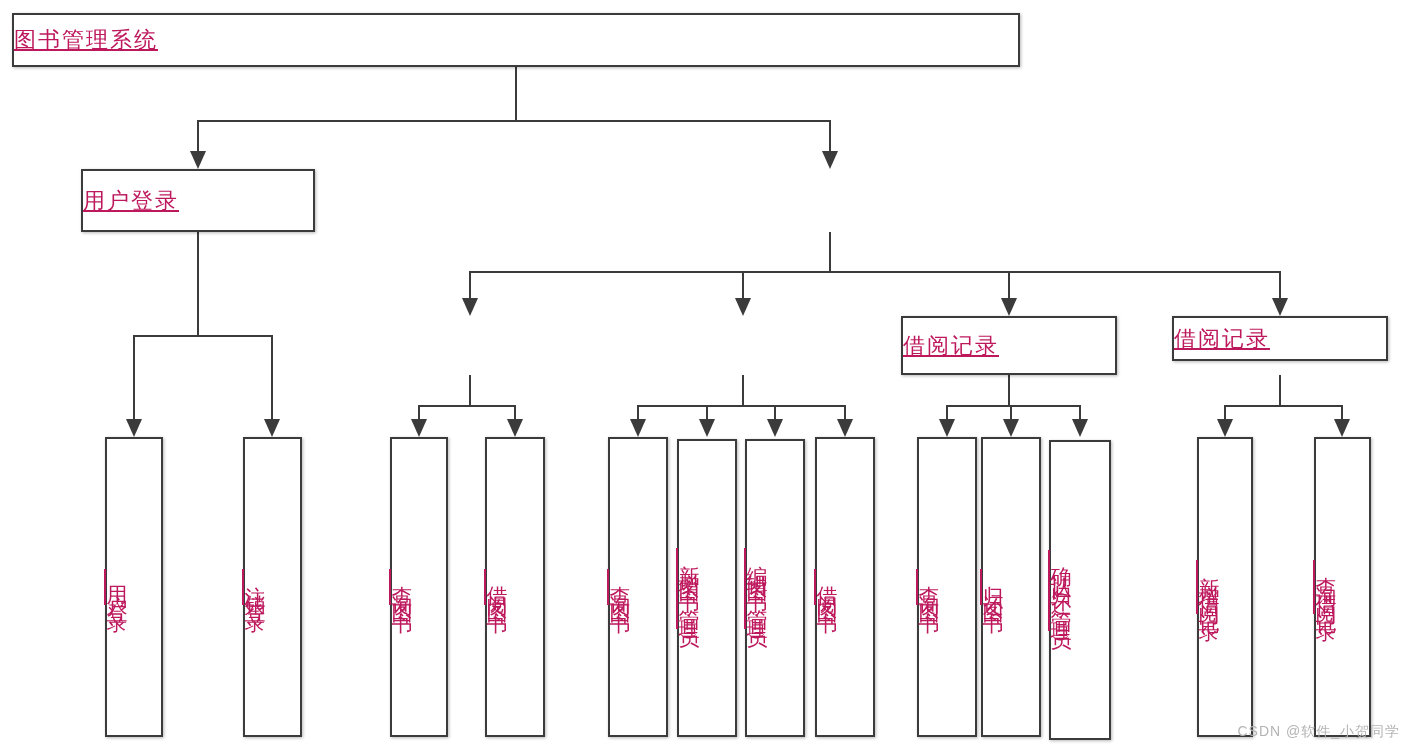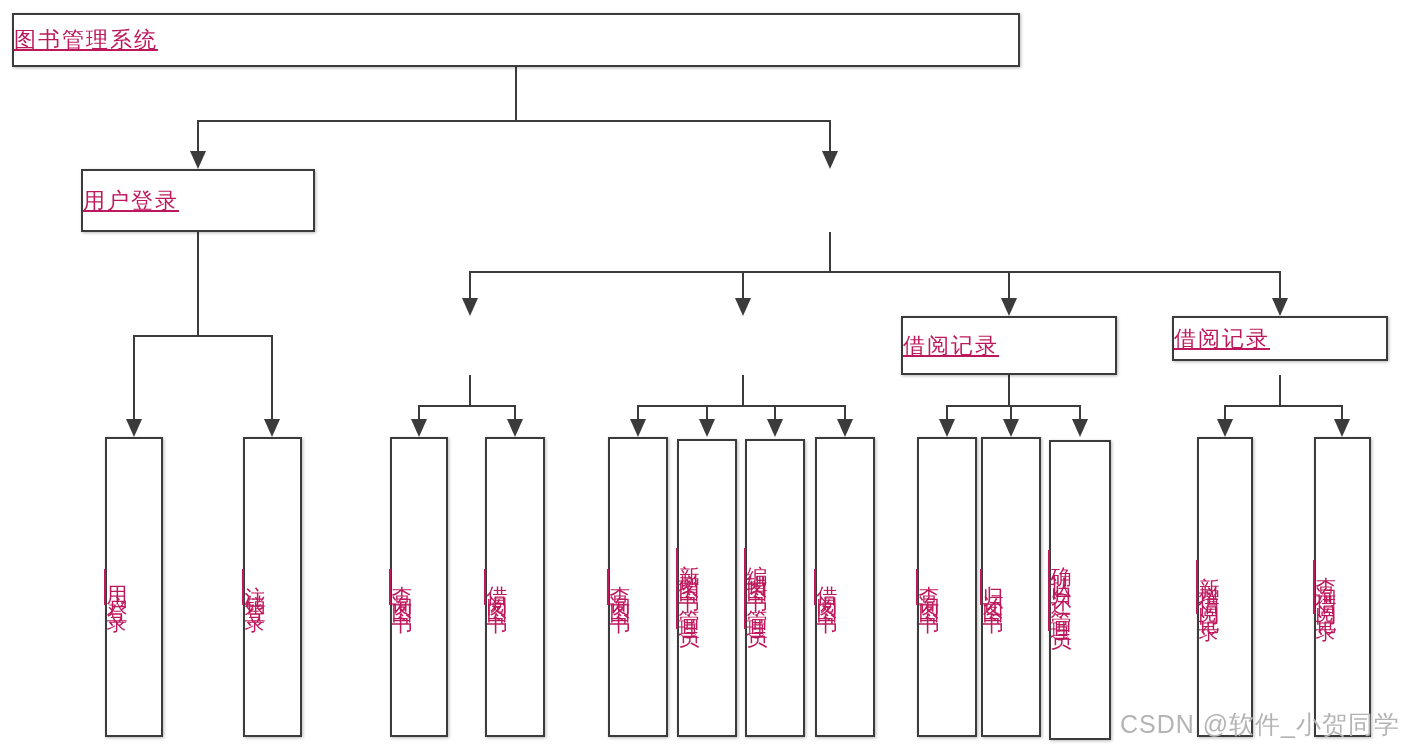--- a/index.html
+++ b/index.html
@@ -36,21 +36,21 @@
   .hl{position:absolute;height:2px;background:#3b3b3b;}
   .ah{
     position:absolute;width:0;height:0;
     border-left:8px solid transparent;
     border-right:8px solid transparent;
     border-top:18px solid #3b3b3b;
   }
   .watermark{
     position:absolute;
     right:5px;bottom:6px;
-    font-size:25px;
+    font-size:14px;
     color:#b4b4b4;
     letter-spacing:1px;
     z-index:10;
     white-space:nowrap;
   }
 </style>
 </head>
 <body>
 
 <div id="canvas">

